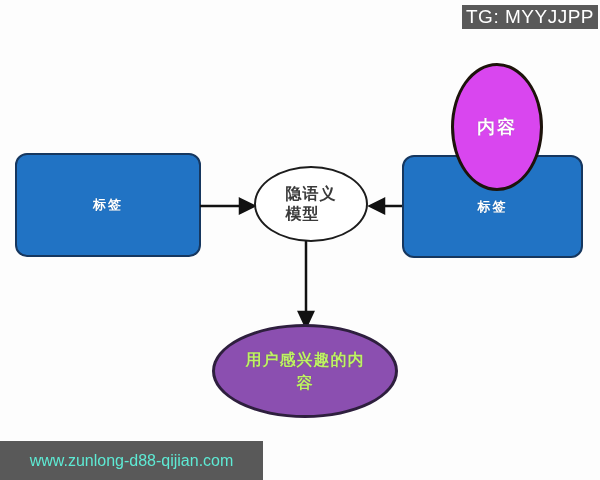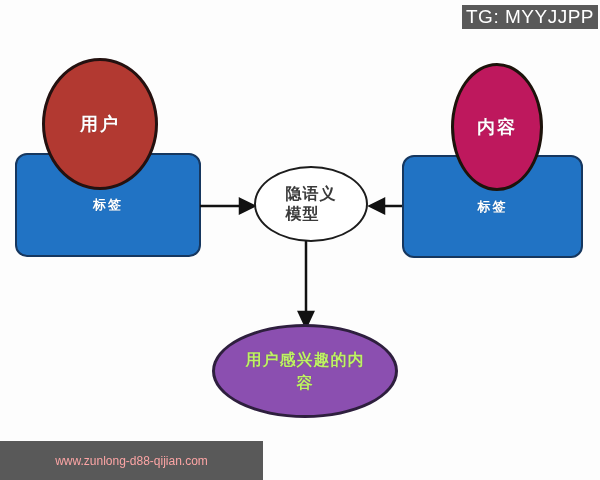--- a/index.html
+++ b/index.html
@@ -14,23 +14,23 @@
   }
   
   .tg-badge{
     position:absolute;left:462px;top:5px;width:136px;height:24px;
     background:#595959;color:#fff;
     display:flex;align-items:center;justify-content:center;
     font-size:19px;letter-spacing:0.5px;
   }
   .site-bar{
     position:absolute;left:0;top:441px;width:263px;height:39px;
-    background:#595959;color:#fca5a5;
+    background:#595959;color:#5eead4;
     display:flex;align-items:center;justify-content:center;
-    font-size:12px;
+    font-size:16px;
   }
   
   .tag-box{
     position:absolute;
     background:#2173c4;
     border:2px solid #16375f;
     border-radius:12px;
     display:flex;align-items:center;justify-content:center;
     box-sizing:border-box;
   }
@@ -49,21 +49,21 @@
   .entity .lbl{
     color:#fff;font-weight:bold;font-size:18px;letter-spacing:2px;
     text-shadow:0 0 1px rgba(0,0,0,.3);
   }
   .entity.user{
     left:42px;top:58px;width:116px;height:132px;
     background:#b23931;border:3px solid #241110;
   }
   .entity.content{
     left:451px;top:63px;width:92px;height:128px;
-    background:#be185d;border:3px solid #1d130b;
+    background:#d946ef;border:3px solid #1d130b;
   }
   
   .center-node{
     position:absolute;left:254px;top:166px;width:114px;height:76px;
     background:#ffffff;border:2px solid #1c1c1c;border-radius:50%;
     display:flex;align-items:center;justify-content:center;
     box-sizing:border-box;
   }
   .center-node .lbl{
     color:#3a3a3a;font-weight:bold;font-size:16px;line-height:1.25;
@@ -100,23 +100,20 @@
     <g stroke="#111111" stroke-width="2.5" fill="#111111">
       <line x1="200" y1="206" x2="241" y2="206"></line>
       <polygon points="240,199 254,206 240,213"></polygon>
       <line x1="402" y1="206" x2="383" y2="206"></line>
       <polygon points="384,199 370,206 384,213"></polygon>
       <line x1="306" y1="240" x2="306" y2="313"></line>
       <polygon points="299,312 313,312 306,327"></polygon>
     </g>
   </svg>
 
-  <div class="entity user">
-    <span class="lbl">用户</span>
-  </div>
   <div class="entity content">
     <span class="lbl">内容</span>
   </div>
 
   <div class="center-node">
     <span class="lbl">隐语义
 模型</span>
   </div>
 
   <div class="output-node">

